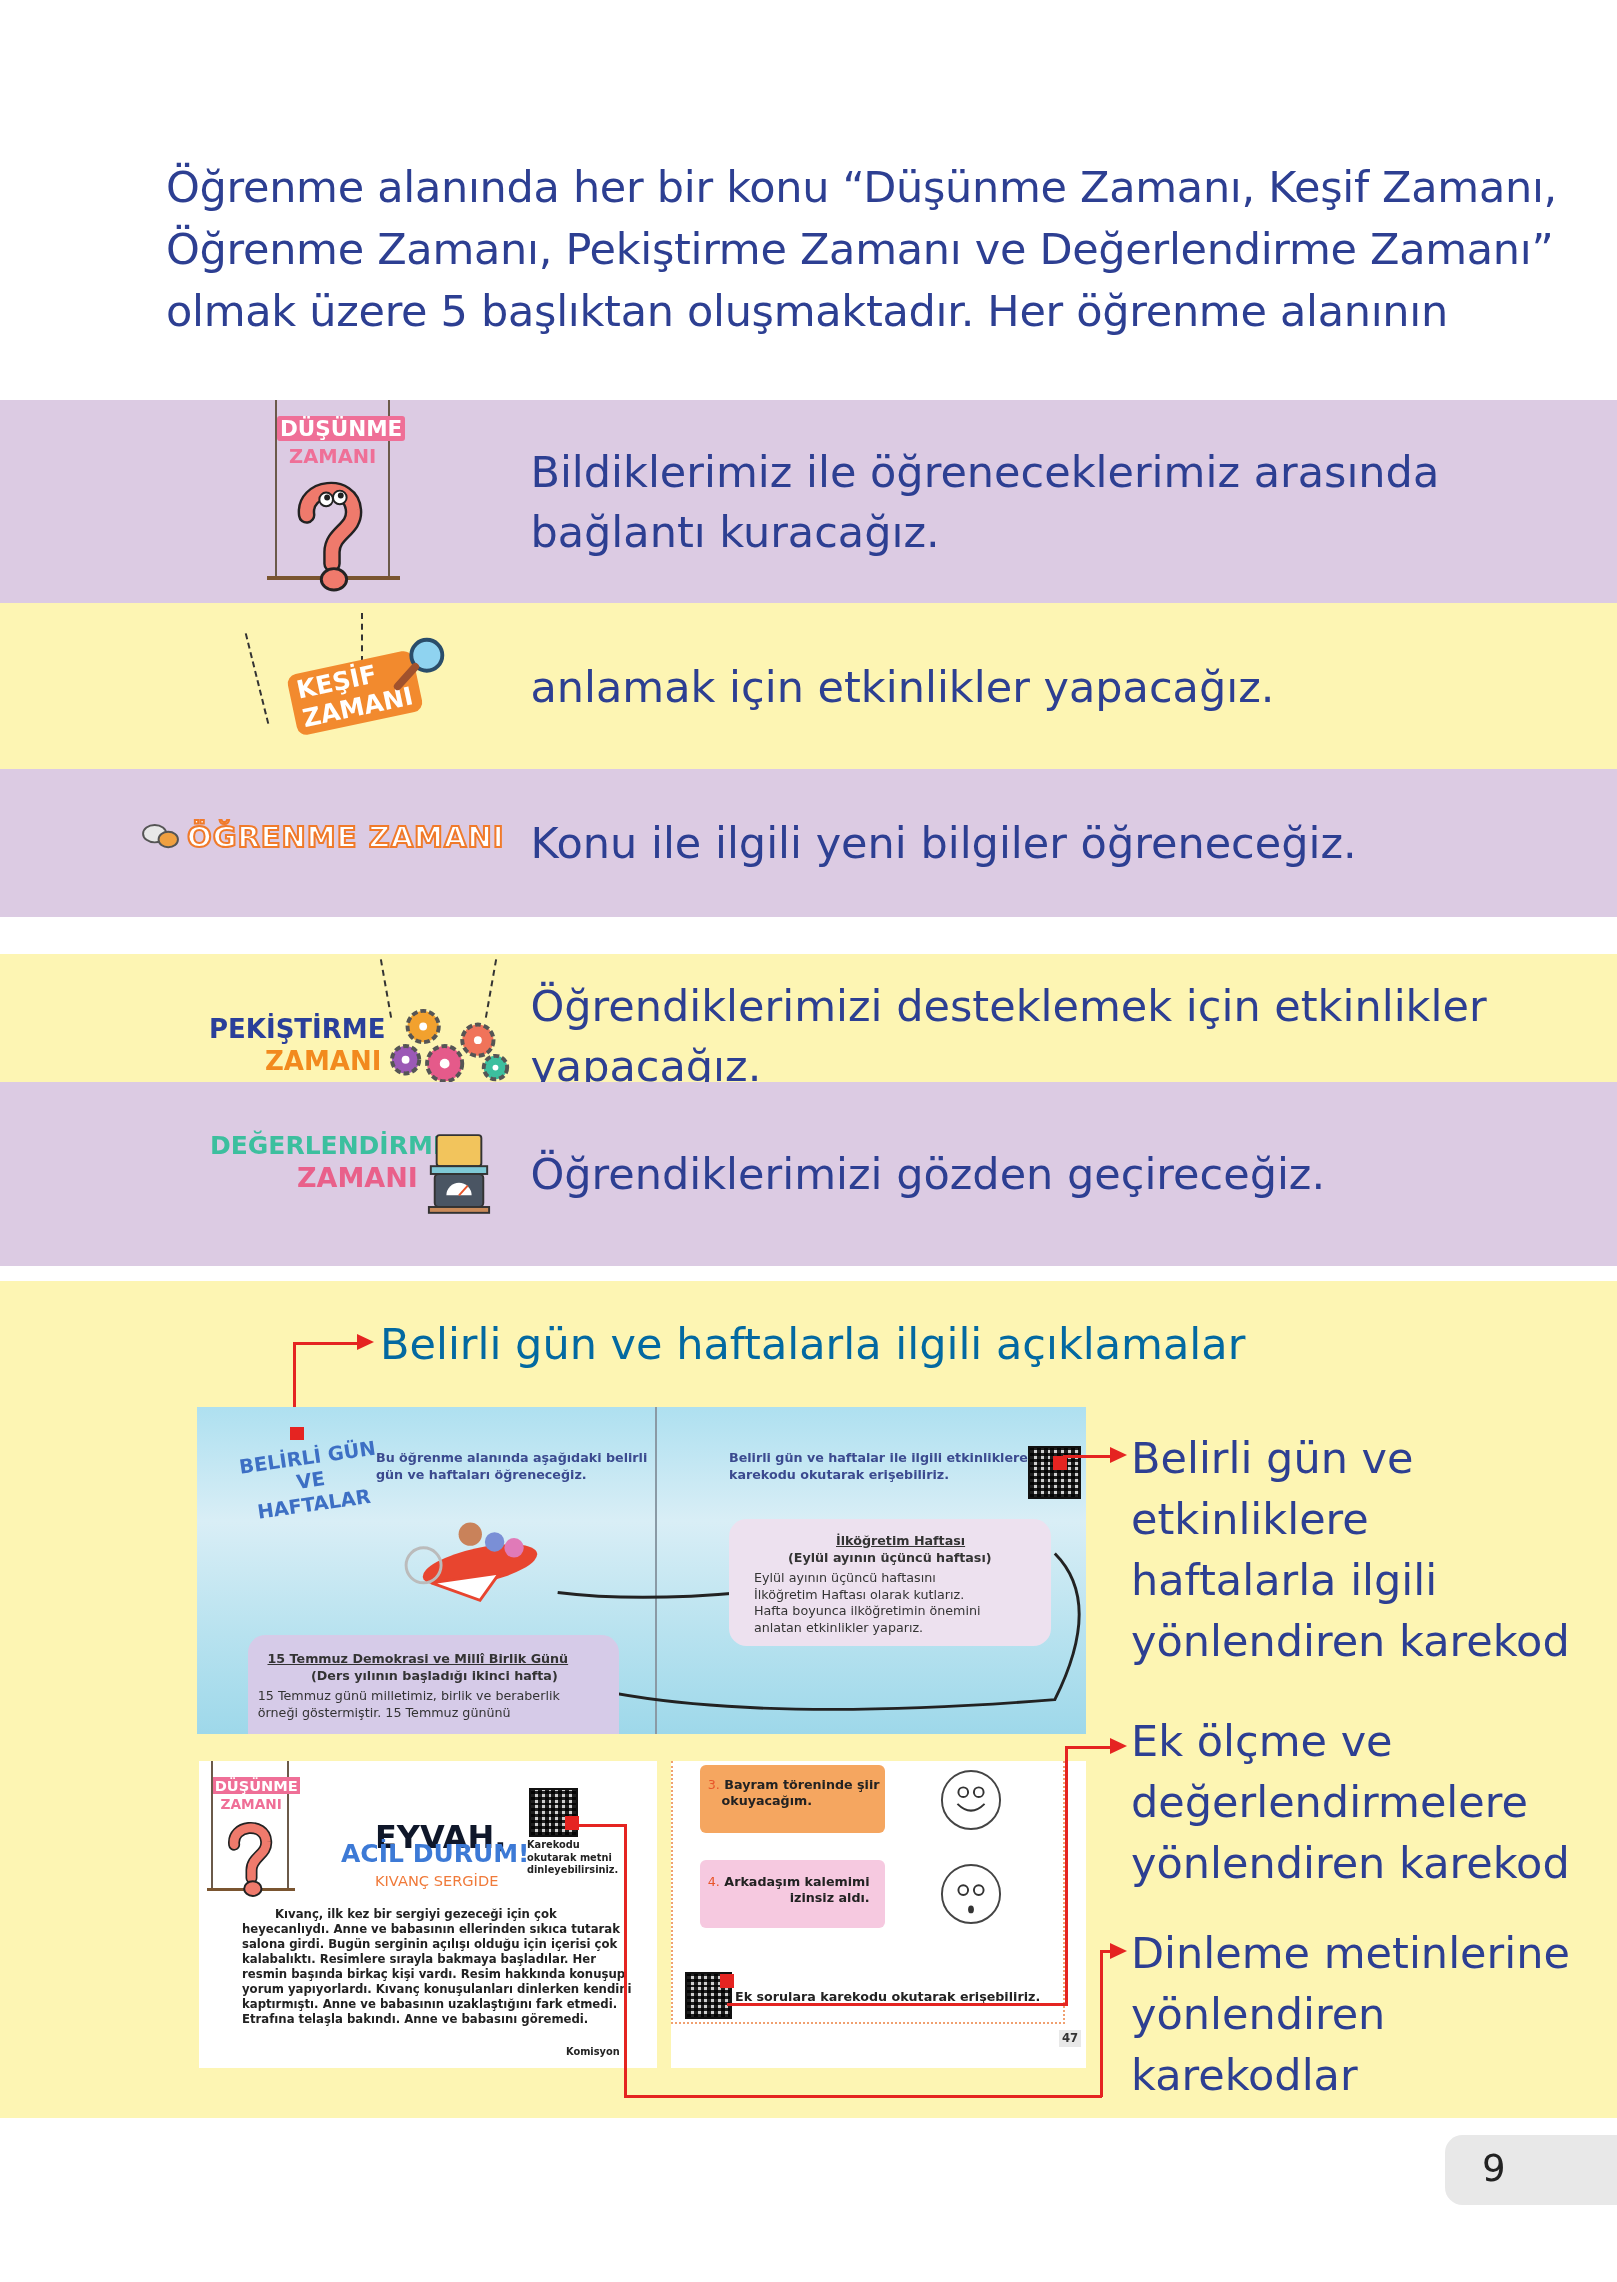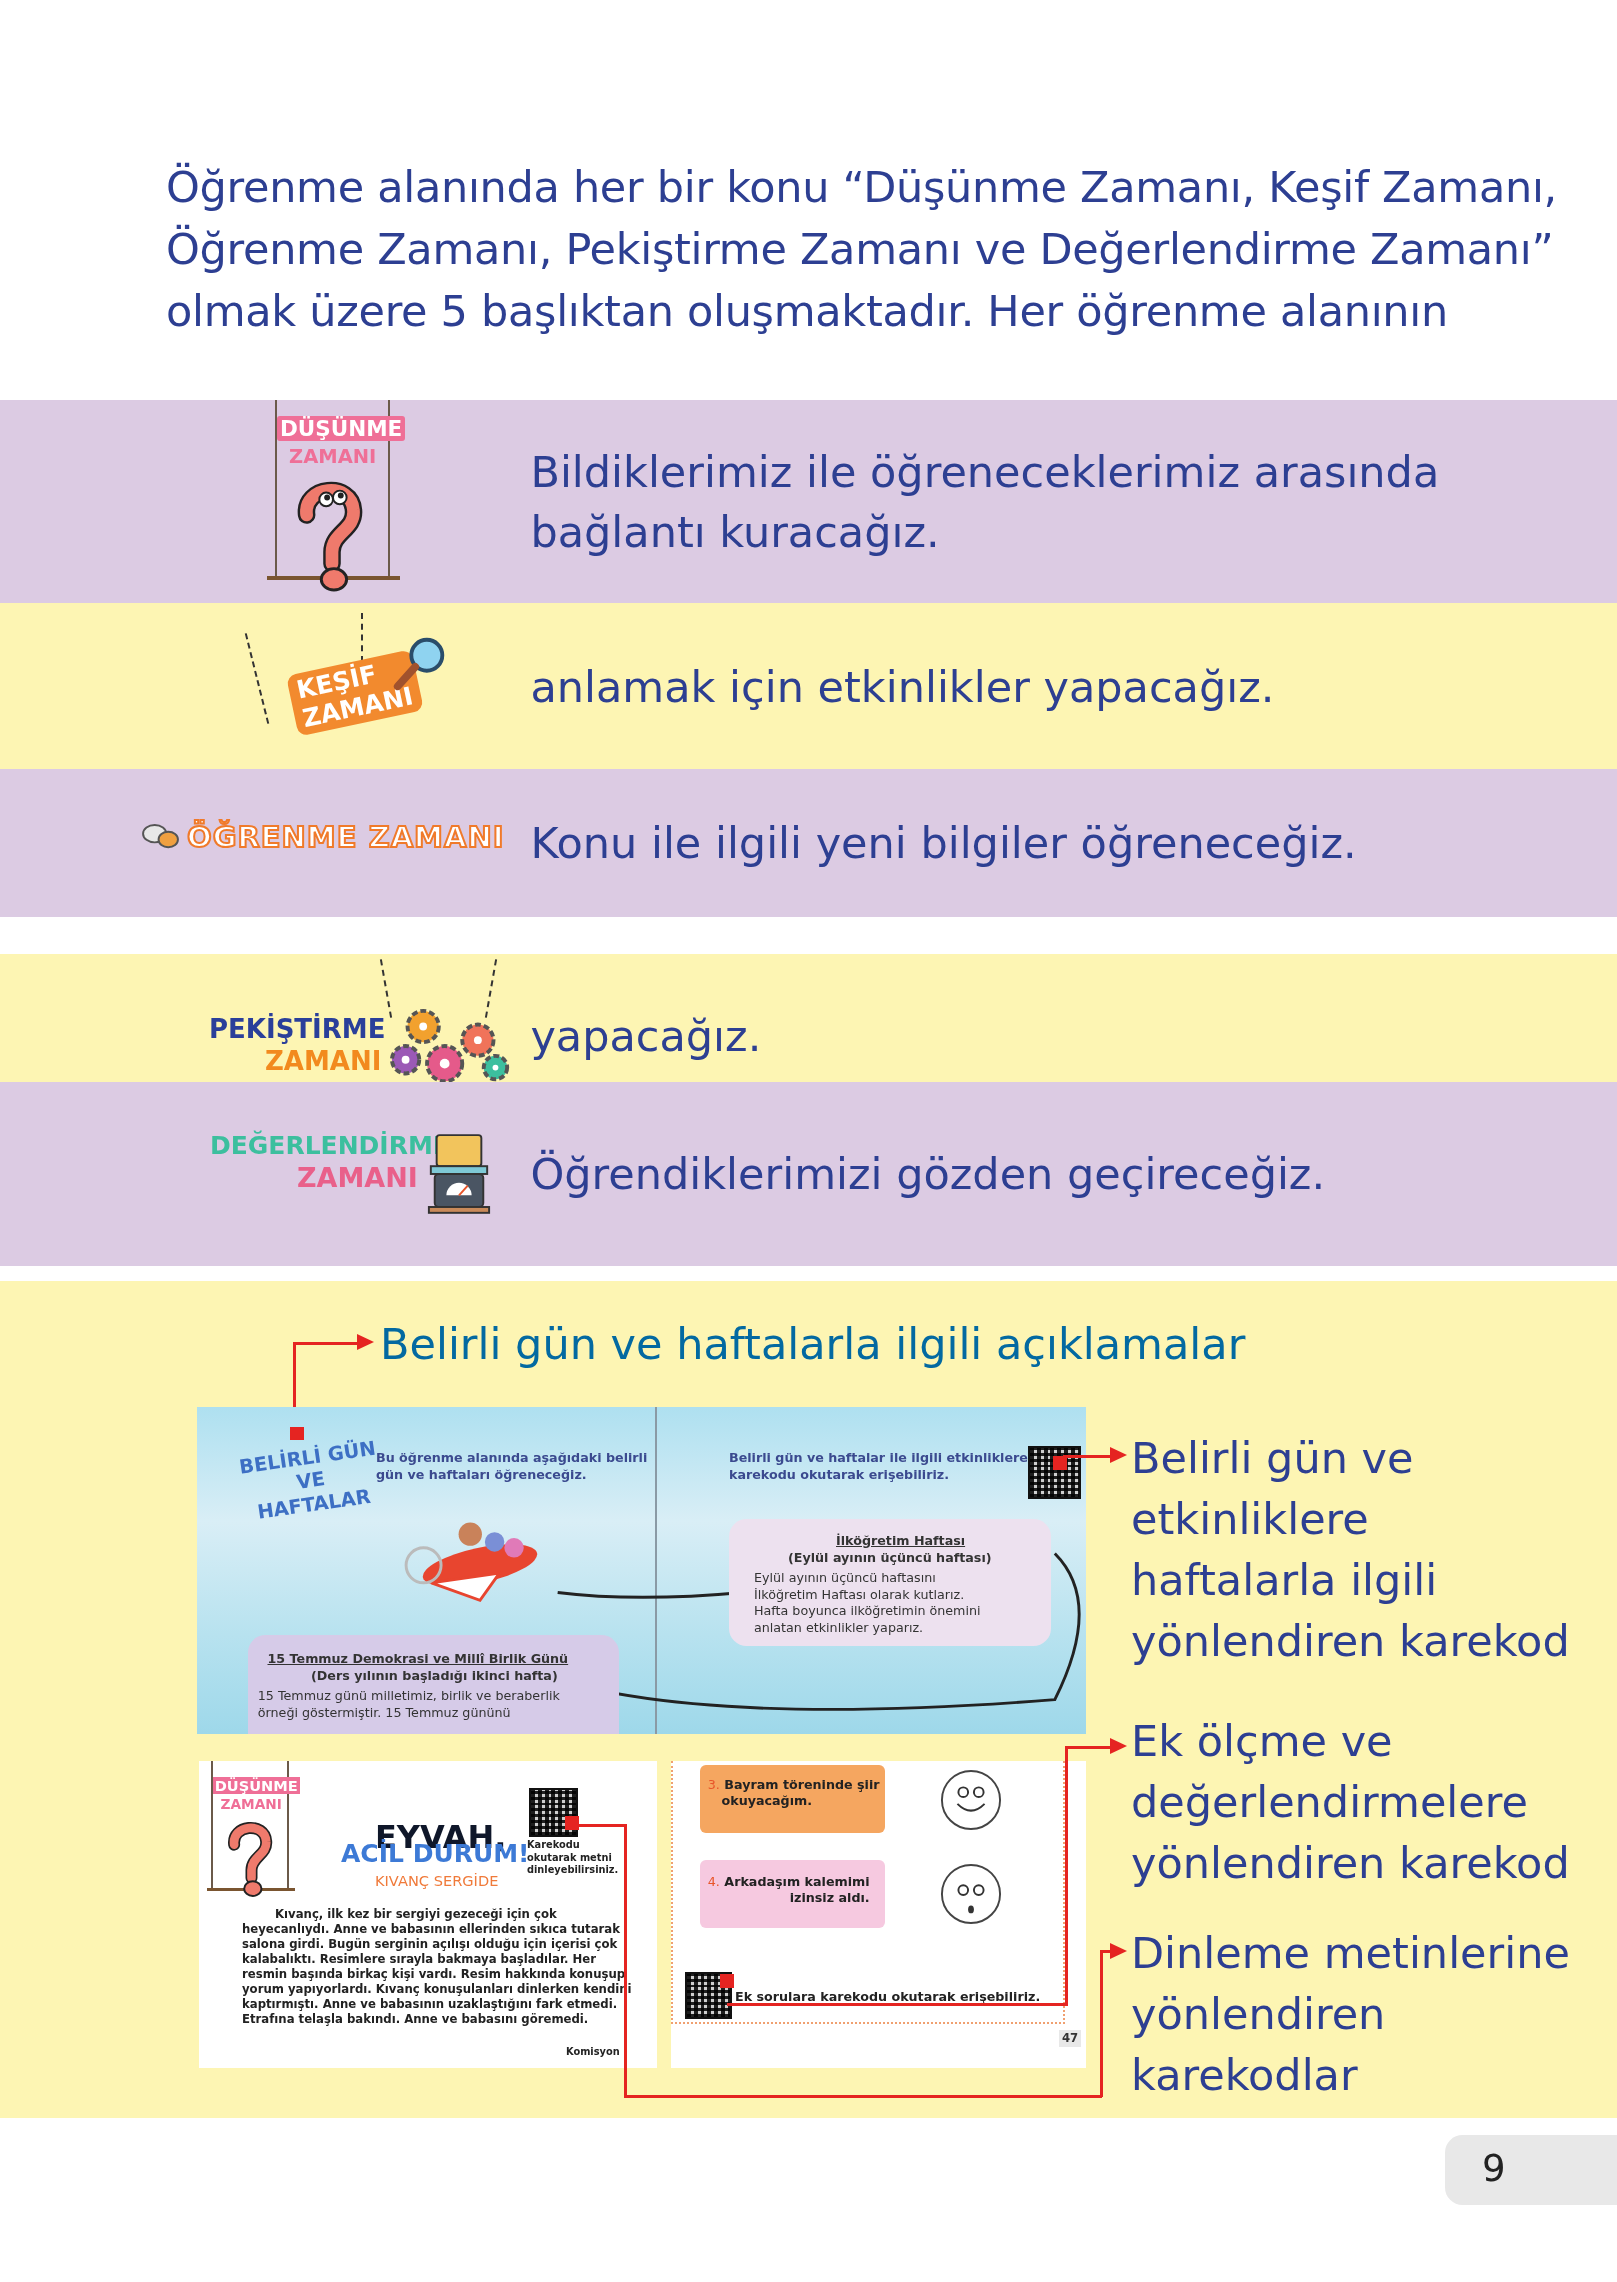--- a/index.html
+++ b/index.html
@@ -112,20 +112,21 @@
       <circle cx="92" cy="36" r="16" fill="#f0735a" stroke="#555" stroke-width="4" stroke-dasharray="6 3"></circle>
       <circle cx="110" cy="64" r="12" fill="#3cbf9e" stroke="#555" stroke-width="4" stroke-dasharray="6 3"></circle>
       <circle cx="36" cy="22" r="4" fill="#fff"></circle>
         <circle cx="18" cy="56" r="4" fill="#fff"></circle>
       <circle cx="58" cy="60" r="5" fill="#fff"></circle>
         <circle cx="92" cy="36" r="4" fill="#fff"></circle>
         <circle cx="110" cy="64" r="3" fill="#fff"></circle>
     </svg>
   </div>
   <div class="desc">
+    <div>Öğrendiklerimizi desteklemek için etkinlikler</div>
     <div>yapacağız.</div>
   </div>
 </div>
 
 <div class="row purple" style="top:1082px;height:184px;">
   <div class="icon-area">
     <span class="badge-text" style="left:210px;top:49px;font-size:25px;color:#3cbf9e;">DEĞERLENDİRME</span>
     <span class="badge-text" style="left:297px;top:80px;font-size:27px;color:#e9608a;">ZAMANI</span>
     <svg style="position:absolute;left:425px;top:47px;" width="68" height="88" viewBox="0 0 70 90">
       <rect x="12" y="6" width="46" height="32" rx="3" fill="#f2c45c" stroke="#333" stroke-width="2"></rect>

